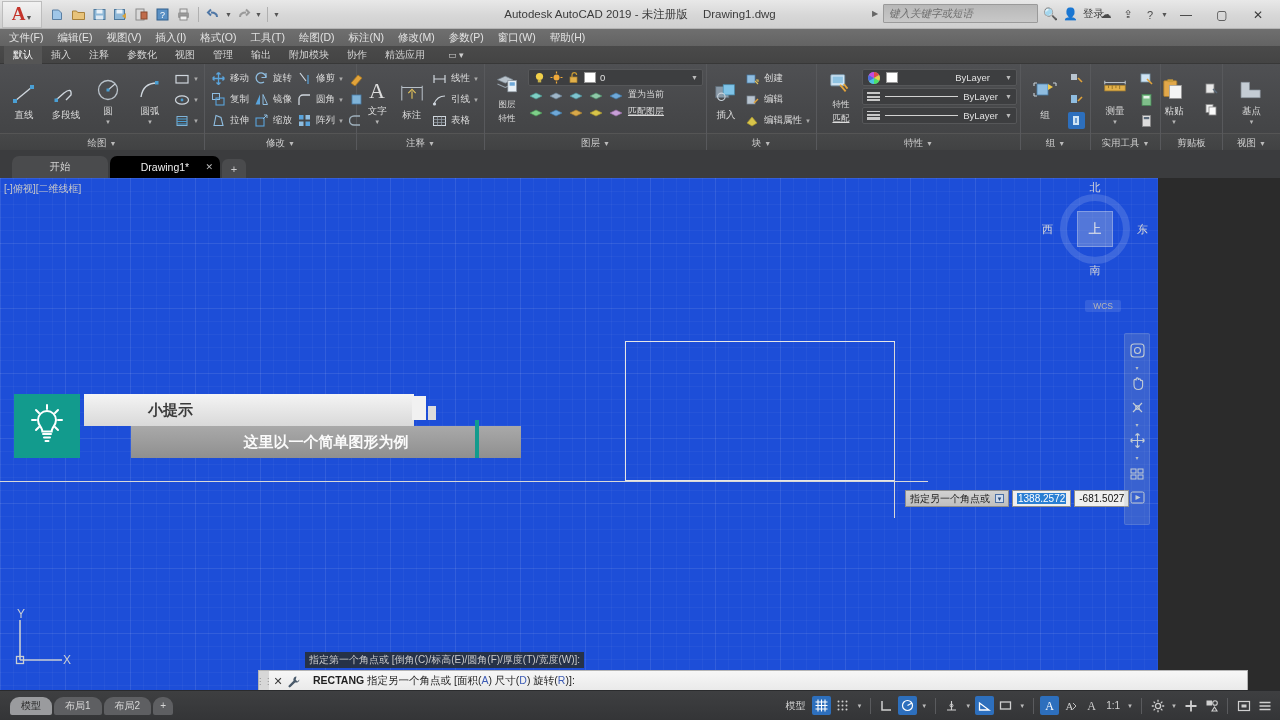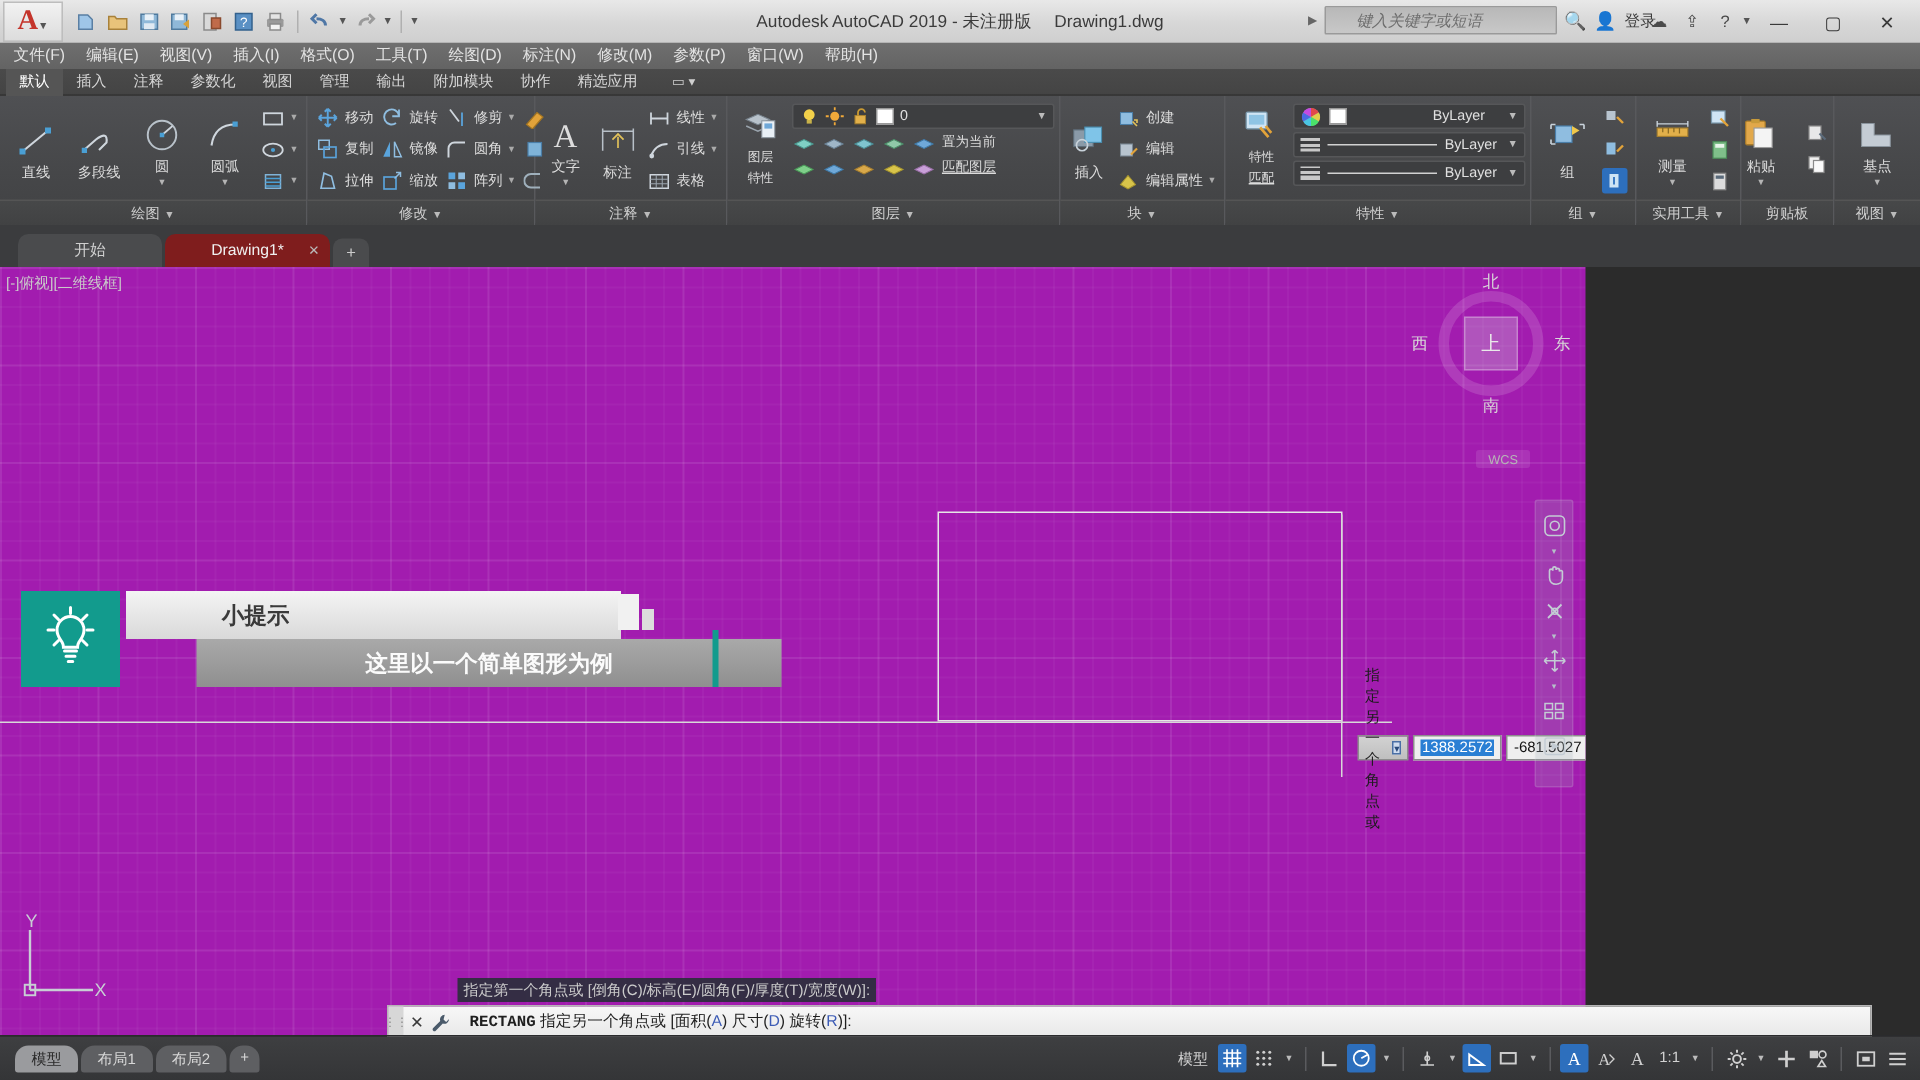--- a/index.html
+++ b/index.html
@@ -46,21 +46,21 @@
   .title-text span { margin: 0 6px; }
   .search-zone {
     position: absolute; right: 176px; top: 4px;
     display: flex; align-items: center; gap: 5px;
   }
   .search-arrow { font-size: 8px; color: #666; }
   .search-box {
     width: 155px; height: 19px;
     background: linear-gradient(180deg,#b8b8b8,#c8c8c8);
     border: 1px solid #9a9a9a; border-radius: 1px;
-    display: flex; align-items: center; padding-left: 20px;
+    display: flex; align-items: center; padding-left: 5px;
   }
   .search-box .ph { font-size: 10.5px; color: #6e6e6e; font-style: italic; }
   .binoc { font-size: 12px; color: #4a4a4a; }
   .user-ic { font-size: 12px; color: #4a4a4a; }
   .signin { font-size: 10.5px; color: #3b3b3b; }
   .tb-right {
     position: absolute; right: 4px; top: 0; height: 29px;
     display: flex; align-items: center; gap: 0px;
   }
   .tb-small { width: 22px; height: 22px; display:flex; align-items:center; justify-content:center;
@@ -144,32 +144,32 @@
     position: absolute; left: 0; top: 150px; width: 1280px; height: 28px;
     background: #3b3c3e;
     display: flex; align-items: flex-end; padding-left: 12px;
   }
   .doctab {
     height: 22px; min-width: 96px; padding: 0 12px;
     background: #4a4b4d; color: #cfcfcf; font-size: 10.5px;
     display: flex; align-items: center; justify-content: center;
     border-radius: 7px 7px 0 0; margin-right: 2px; position: relative;
   }
-  .doctab.active { background: #7f1d1d; color: #f0f0f0; min-width: 110px; }
+  .doctab.active { background: #000000; color: #f0f0f0; min-width: 110px; }
   .doctab .x { position: absolute; right: 7px; font-size: 9px; color: #bbb; }
   .doctab-plus {
     width: 24px; height: 19px; background: #4a4b4d; color: #ccc;
     border-radius: 6px 6px 0 0; display:flex; align-items:center;
     justify-content:center; font-size: 11px;
   }
 
   
   .canvas {
-    position: absolute; left: 0; top: 178px; width: 1057px; height: 512px;
-    background: #a21caf;
+    position: absolute; left: 0; top: 178px; width: 1158px; height: 512px;
+    background: #1d4ed8;
     overflow: hidden;
   }
   .grid {
     position: absolute; inset: 0;
     background-image:
       linear-gradient(to right, rgba(255,255,255,0.035) 1px, transparent 1px),
       linear-gradient(to bottom, rgba(255,255,255,0.035) 1px, transparent 1px),
       linear-gradient(to right, rgba(255,255,255,0.06) 1px, transparent 1px),
       linear-gradient(to bottom, rgba(255,255,255,0.06) 1px, transparent 1px);
     background-size: 13px 13px, 13px 13px, 65px 65px, 65px 65px;
@@ -276,21 +276,21 @@
     position: absolute; left: 258px; top: 670px; width: 990px; height: 22px;
     background: linear-gradient(180deg,#f7f7f7,#e9e9e9);
     border: 1px solid #b5b5b5;
     display: flex; align-items: center;
   }
   .cmd-grip { width: 10px; height:100%; display:flex; align-items:center; justify-content:center;
     color:#888; font-size:8px; background:#d7d7d7;}
   .cmd-x { width: 18px; text-align:center; font-size: 11px; color: #3a3a3a; }
   .cmd-wrench { width: 18px; text-align:center; font-size: 11px; color: #4a4a4a; }
   .cmd-text { font-size: 10.5px; color: #1f1f1f; margin-left: 8px; white-space: nowrap; }
-  .cmd-text b { font-weight: bold; font-family: Liberation Mono, monospace; }
+  .cmd-text b { font-weight: bold; }
   .cmd-text .k { color: #3c5bb5; }
 
   
   .statusbar {
     position: absolute; left: 0; top: 690px; width: 1280px; height: 30px;
     background: linear-gradient(180deg,#3e3f41,#343537);
     border-top: 1px solid #2a2b2d;
     display: flex; align-items: center;
   }
   .layouttabs { display: flex; align-items: center; gap: 2px; padding-left: 10px; }

